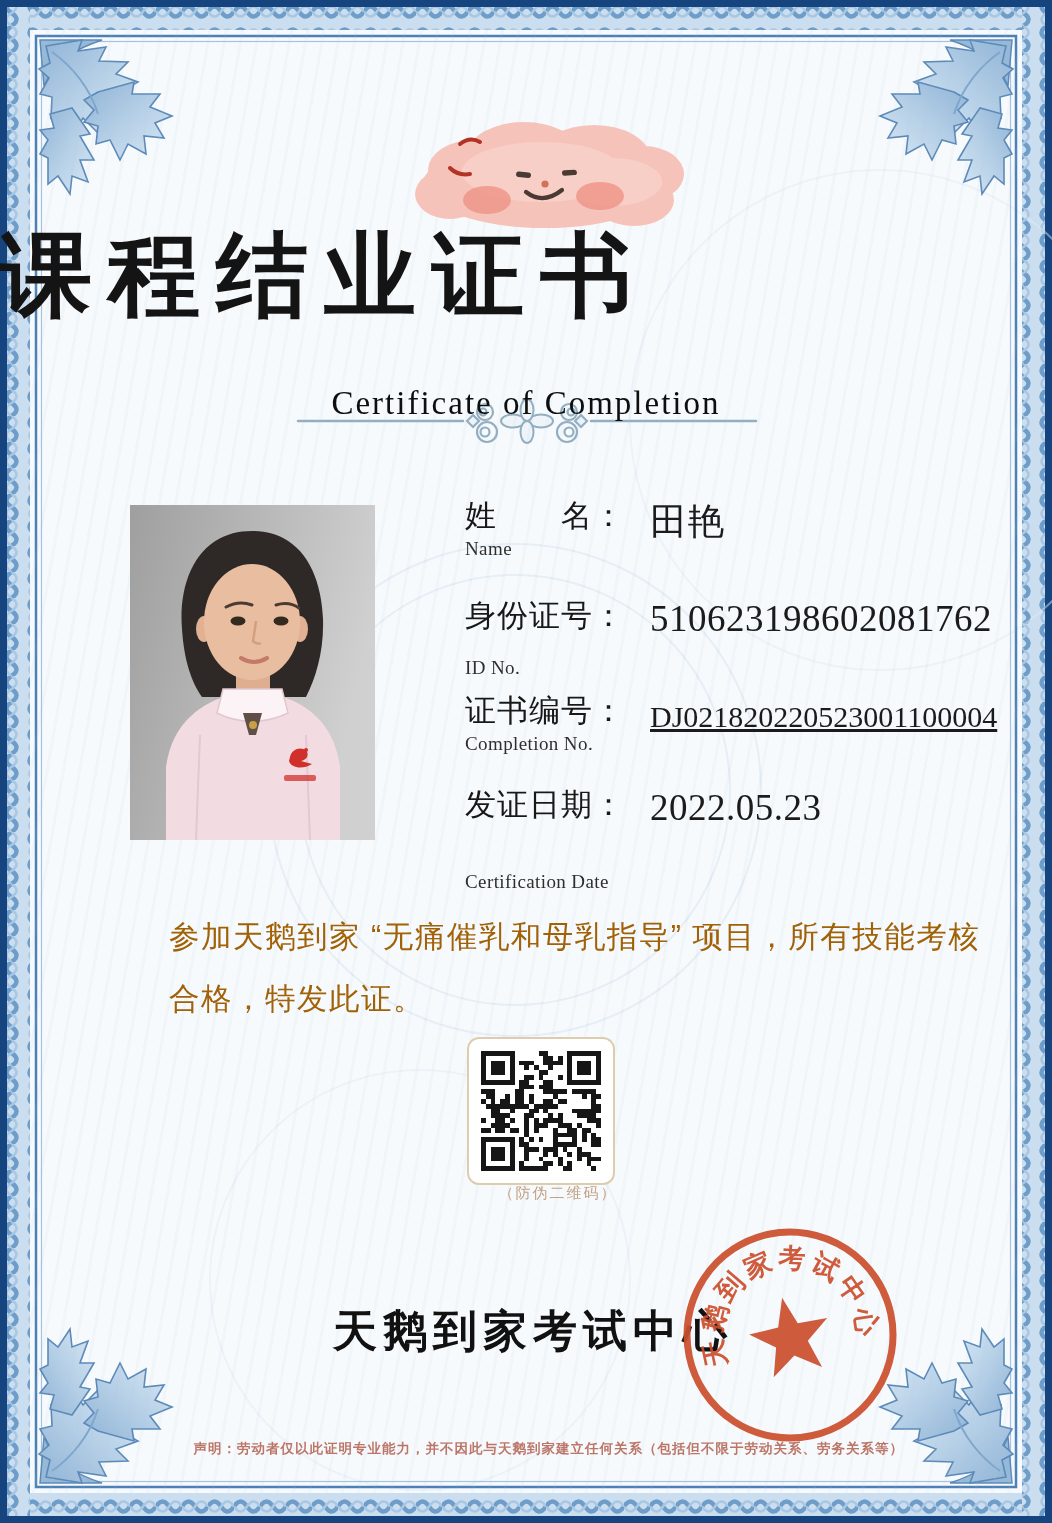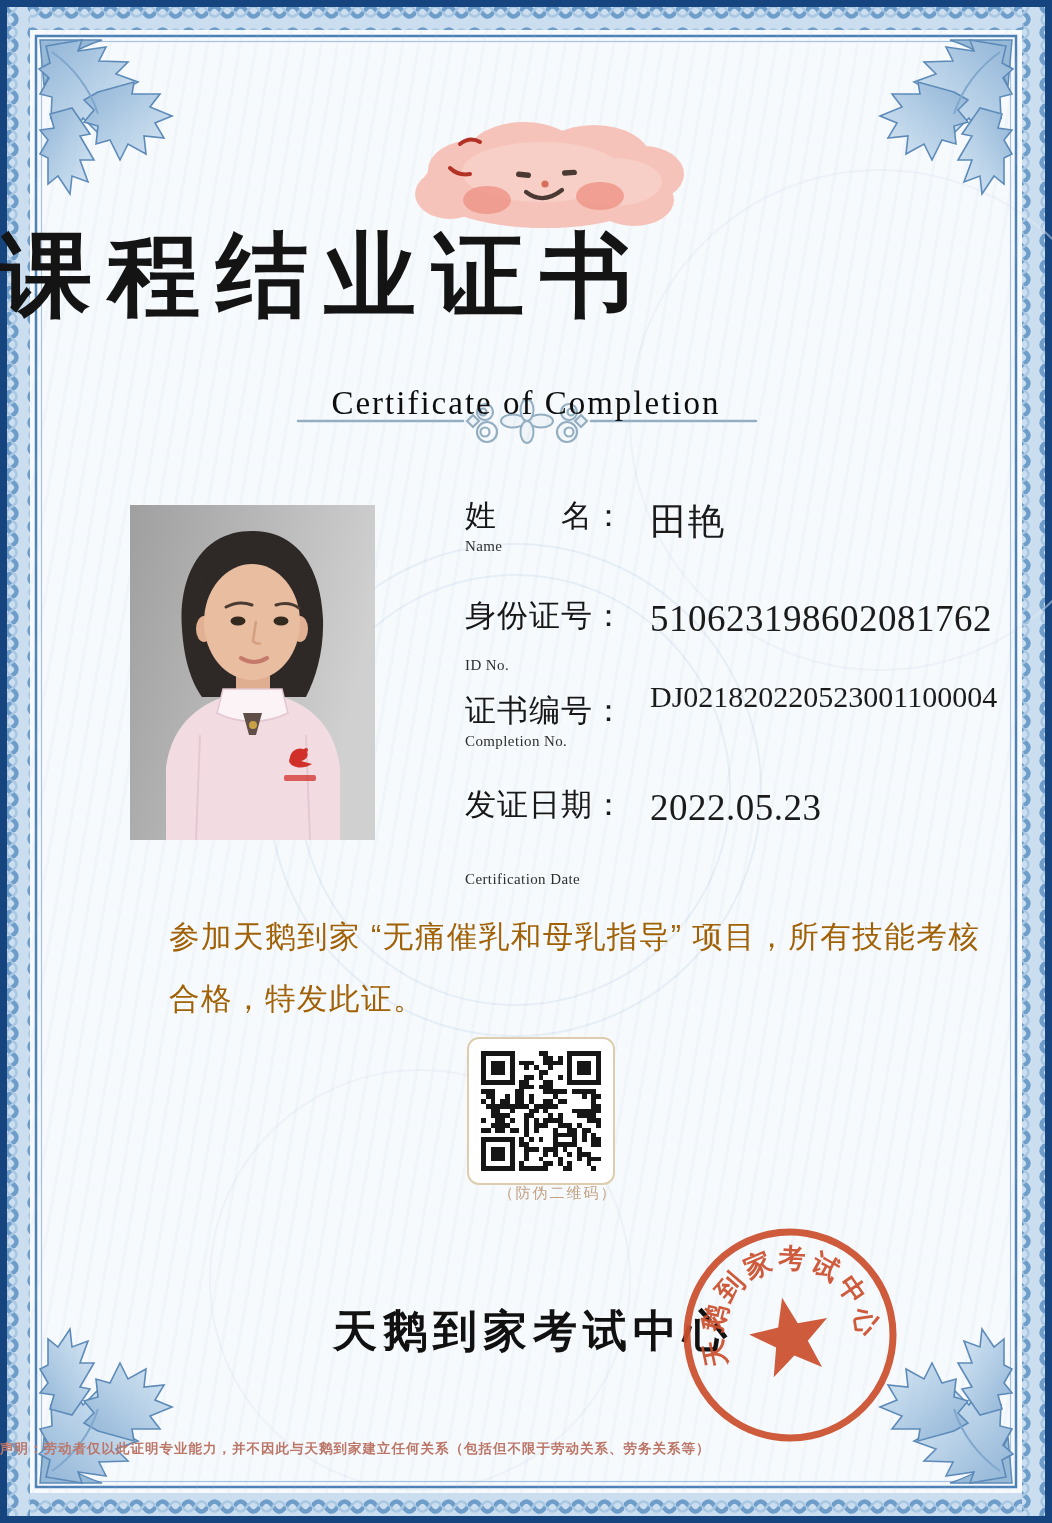--- a/index.html
+++ b/index.html
@@ -25,21 +25,21 @@
     left:0;top:341px;width:1052px;text-align:center;
     font-size:33px;letter-spacing:2px;color:#0e0e0e;font-weight:500;margin-top:44px;
   }
   .photo-svg{position:absolute;left:130px;top:505px;width:245px;height:335px;}
   .flabel{
     position:absolute;left:465px;white-space:pre;
     font-size:31px;font-weight:400;color:#181818;letter-spacing:1px;
   }
   .flabel-en{
     position:absolute;left:465px;
-    font-size:15px;color:#2e2e2e;letter-spacing:.4px;
+    font-size:19px;color:#2e2e2e;letter-spacing:.4px;
   }
   .fvalue{
     position:absolute;left:650px;
     font-size:37px;color:#1b1b1b;letter-spacing:.5px;
   }
   .fvalue.certno{font-size:30px;letter-spacing:0;}
   .body-text{
     left:141px;top:905px;width:828px;
     font-family:"Liberation Sans","DejaVu Sans",sans-serif;
     font-size:30.5px;line-height:62px;color:#a16207;letter-spacing:1.5px;font-weight:500;margin-left:28px;
@@ -54,21 +54,21 @@
     left:0;top:1184px;width:1052px;text-align:center;
     font-size:15px;letter-spacing:2px;color:#c3a183;padding-left:32px;
   }
   .issuer{
     left:0;top:1302px;width:1052px;text-align:center;
     font-size:44px;font-weight:700;letter-spacing:6px;color:#111;
     padding-left:14px;box-sizing:border-box;
   }
   .stamp-svg{position:absolute;left:672px;top:1217px;width:236px;height:236px;opacity:.93;}
   .disclaimer{
-    left:0;top:1440px;width:904px;text-align:left;
+    left:0;top:1440px;width:904px;text-align:right;
     font-size:13.5px;letter-spacing:1px;color:#bc7668;font-weight:600;
   }
 </style>
 </head>
 <body>
 
 <div class="paper">
 
   <svg class="deco-svg" viewBox="0 0 1052 1523" aria-hidden="true">
     <defs>
@@ -227,21 +227,21 @@
   <div class="flabel" style="top:495px;">姓　　名：</div>
   <div class="flabel-en" style="top:538px;">Name</div>
   <div class="fvalue" style="top:497px;">田艳</div>
 
   <div class="flabel" style="top:595px;">身份证号：</div>
   <div class="flabel-en" style="top:657px;">ID No.</div>
   <div class="fvalue" style="top:597px;">510623198602081762</div>
 
   <div class="flabel" style="top:690px;">证书编号：</div>
   <div class="flabel-en" style="top:733px;">Completion No.</div>
-  <div class="fvalue certno" style="top:680px;">DJ021820220523001100004</div>
+  <div class="fvalue certno" style="top:700px;text-decoration:underline;">DJ021820220523001100004</div>
 
   <div class="flabel" style="top:784px;">发证日期：</div>
   <div class="flabel-en" style="top:827px;margin-top:44px;">Certification Date</div>
   <div class="fvalue" style="top:786px;">2022.05.23</div>
 
   <div class="abs body-text">参加天鹅到家 “无痛催乳和母乳指导” 项目，所有技能考核合格，特发此证。</div>
 
   <div class="abs qr-box">
     <svg viewBox="0 0 25 25" shape-rendering="crispEdges">
       <rect width="25" height="25" fill="#ffffff"></rect>

